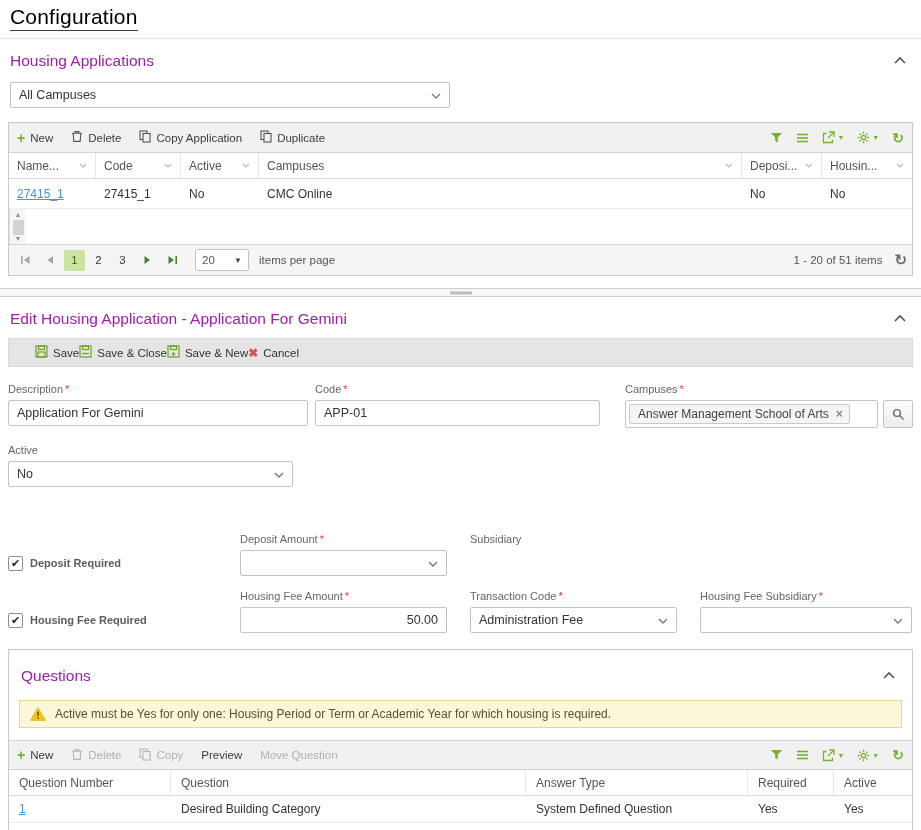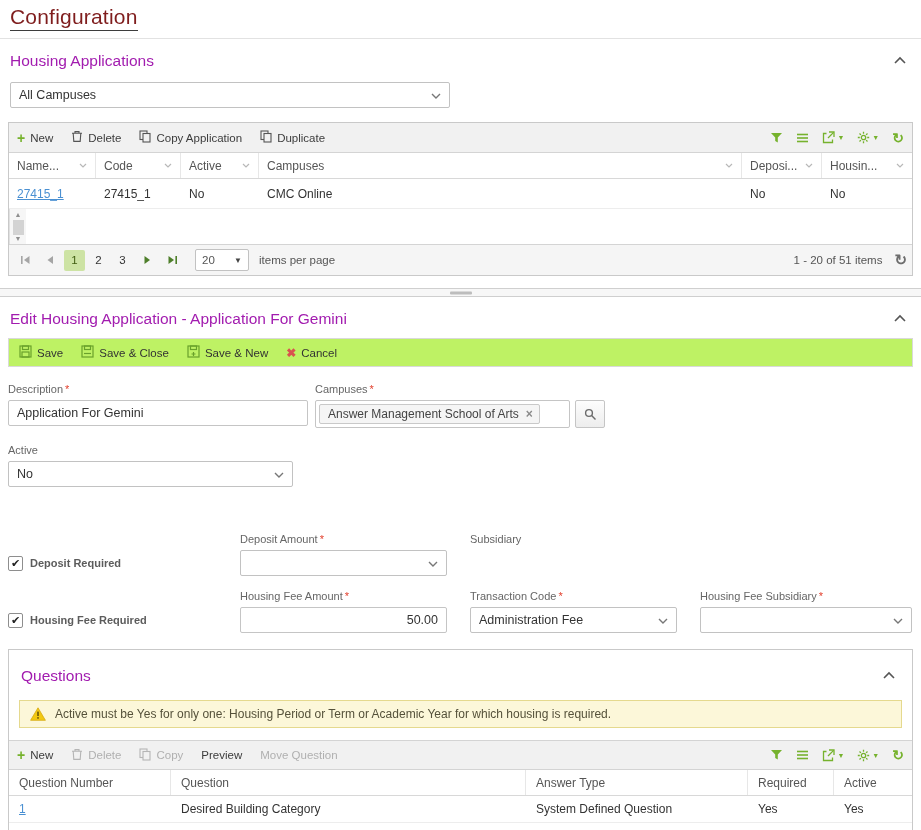--- a/index.html
+++ b/index.html
@@ -1,21 +1,21 @@
 <!DOCTYPE html>
 <html><head>
 <meta charset="utf-8">
 <style>
   * { box-sizing: border-box; margin: 0; padding: 0; }
   html,body { width: 921px; height: 830px; overflow: hidden; background: #fff; }
   body { font-family: "Liberation Sans", sans-serif; font-size: 12px; color: #333; position: relative; }
 
   
   .title-wrap { padding: 5px 10px 7px; border-bottom: 1px solid #e2e2e2; }
-  .page-title { display: inline-block; font-size: 21px; font-weight: 400; color: #7f1d1d; border-bottom: 1px solid #3d3d3d; padding-bottom: 1px; letter-spacing: .2px; }
+  .page-title { display: inline-block; font-size: 21px; font-weight: 400; color: #000000; border-bottom: 1px solid #3d3d3d; padding-bottom: 1px; letter-spacing: .2px; }
 
   
   .section-header { display: flex; align-items: center; justify-content: space-between; padding: 13px 10px 10px; }
   .section-title { font-size: 15.5px; color: #a21caf; }
   .collapse-btn { cursor: pointer; padding: 2px 4px; }
 
   
   .dd { display: inline-flex; align-items: center; justify-content: space-between; height: 26px; border: 1px solid #c2c2c2; border-radius: 2px; background: #fff; padding: 0 8px; font-size: 12.5px; color: #333; cursor: pointer; }
   .campus-dd { width: 440px; margin: 2px 10px 0; }
 
@@ -50,21 +50,21 @@
   .size-dd { width: 54px; height: 22px; border: 1px solid #c2c2c2; border-radius: 2px; background: #fff; display: flex; align-items: center; justify-content: space-between; padding: 0 6px; margin: 0 7px 0 9px; font-size: 11.5px; cursor: pointer; }
   .size-caret { font-size: 8px; color: #444; }
   .pager-right { margin-left: auto; display: flex; align-items: center; gap: 12px; }
   .pager-refresh { color: #6d6d6d; font-size: 15px; font-weight: bold; cursor: pointer; }
 
   
   .splitter { height: 9px; margin-top: 12px; border-top: 1px solid #cfcfcf; border-bottom: 1px solid #cfcfcf; background: #f7f7f7; position: relative; cursor: row-resize; }
   .splitter .grip { position: absolute; left: 50%; top: 50%; transform: translate(-50%,-50%); width: 22px; height: 3px; background: #bdbdbd; border-radius: 1px; }
 
   
-  .edit-toolbar { margin: 0 8px; background: #bef264; border: 1px solid #d9d9d9; height: 29px; display: flex; align-items: center; gap: 18px; padding: 0 10px; font-size: 11.5px; color: #333; }
+  .edit-toolbar { margin: 0 8px; background: #e5e5e5; border: 1px solid #d9d9d9; height: 29px; display: flex; align-items: center; padding: 0 26px; font-size: 11.5px; color: #333; }
   .cancel-x { color: #d9534f; font-weight: bold; font-size: 12px; }
 
   
   .form-area { padding: 0 8px; }
   .form-row { display: flex; }
   .fcol1 { width: 300px; margin-right: 7px; }
   .fcol2 { width: 285px; margin-right: 25px; }
   .fcol3 { flex: 1; max-width: 290px; }
   .f-label { font-size: 11px; color: #666; margin: 16px 0 5px; }
   .req { color: #e23e2b; margin-left: 2px; }
@@ -355,20 +355,24 @@
     </div>
   </div>
 
   <div class="form-area">
     
     <div class="form-row">
       <div class="fcol1">
         <div class="f-label"><span>Description</span><span class="req">*</span></div>
         <input class="t-input" type="text" value="Application For Gemini" style="">
       </div>
+      <div class="fcol2">
+        <div class="f-label"><span>Code</span><span class="req">*</span></div>
+        <input class="t-input" type="text" value="APP-01" style="">
+      </div>
       <div class="fcol3">
         <div class="f-label"><span>Campuses</span><span class="req">*</span></div>
         <div class="campus-field">
           <div class="tag-box">
             <span class="chip">
               <span>Answer Management School of Arts</span>
               <span class="chip-x">×</span>
             </span>
           </div>
           <div class="search-btn">

